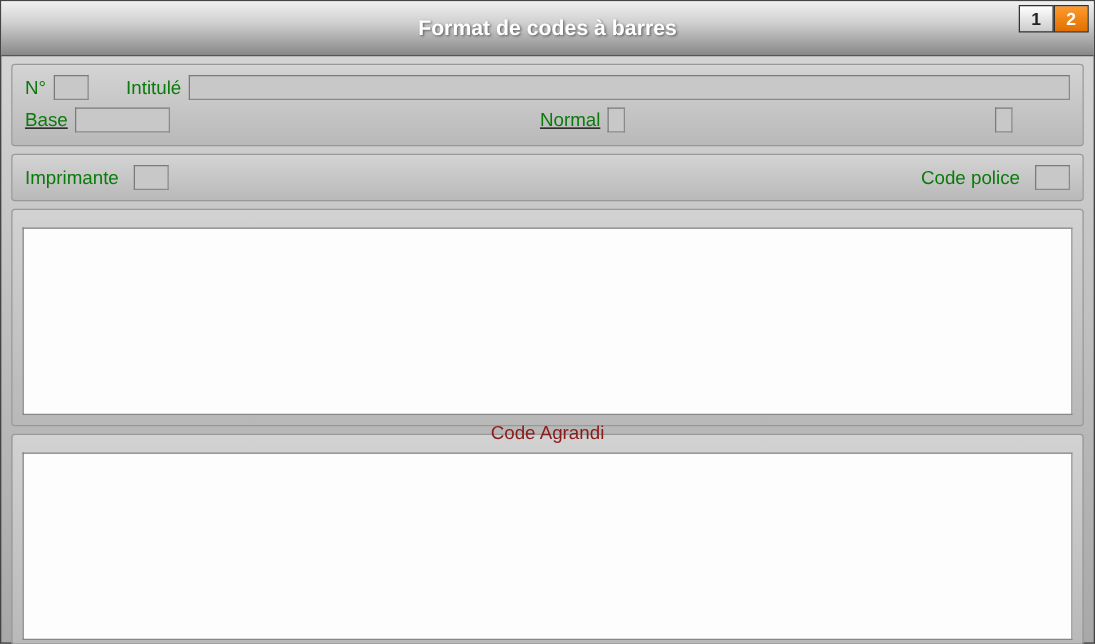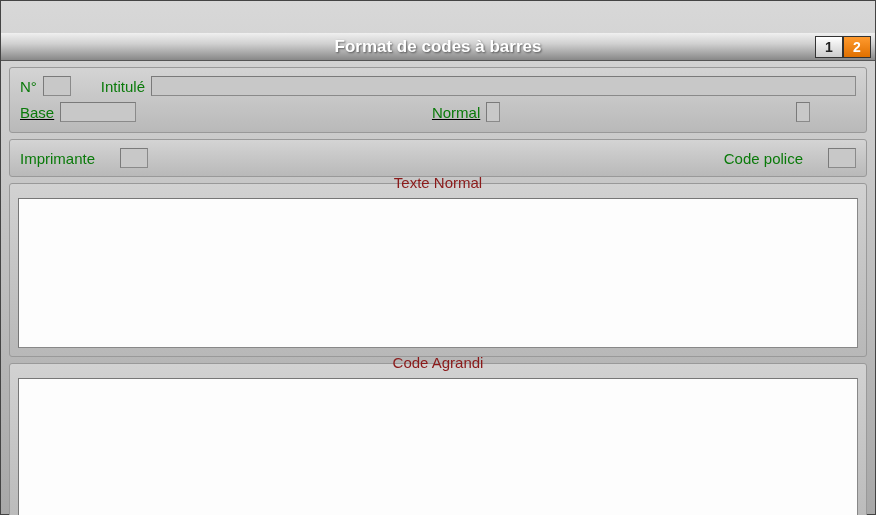--- a/index.html
+++ b/index.html
@@ -10,28 +10,27 @@
     height: 515px;
     overflow: hidden;
   }
   .window {
     width: 876px;
     height: 515px;
     background: linear-gradient(to bottom, #d8d8d8, #a8a8a8);
     border: 1px solid #444;
   }
   .titlebar {
-    height: 28px;
+    height: 44px;
     background: linear-gradient(to bottom, #f0f0f0 0%, #d0d0d0 40%, #888 100%);
     border-bottom: 1px solid #555;
     display: flex;
     align-items: center;
     justify-content: center;
     position: relative;
-    margin-top: 32px;
   }
   .titlebar-title {
     color: #fff;
     font-weight: bold;
     font-size: 17px;
     text-shadow: 1px 1px 2px rgba(0,0,0,0.5);
   }
   .tab-buttons {
     position: absolute;
     right: 4px;
@@ -96,21 +95,21 @@
     border-radius: 3px;
     padding: 8px 10px;
     margin-bottom: 6px;
     display: flex;
     align-items: center;
     justify-content: space-between;
   }
   .left-group, .right-group {
     display: flex;
     align-items: center;
-    gap: 25px;
+    gap: 12px;
   }
   .fieldset-area {
     background: linear-gradient(to bottom, #d2d2d2, #b8b8b8);
     border: 1px solid #999;
     border-radius: 3px;
     position: relative;
     margin-bottom: 6px;
   }
   .fieldset-legend {
     position: absolute;
@@ -175,21 +174,20 @@
         <span class="lbl">Imprimante</span>
         <input class="field field-small" value="" style="">
       </div>
       <div class="right-group">
         <span class="lbl">Code police</span>
         <input class="field field-small" value="" style="">
       </div>
     </div>
 
     <div class="fieldset-area">
-      <div class="fieldset-legend">Texte Normal</div>
       <div class="textarea-box"></div>
     </div>
 
     <div class="fieldset-area">
       <div class="fieldset-legend">Code Agrandi</div>
       <div class="textarea-box short"></div>
     </div>
 
   </div>
 </div>

